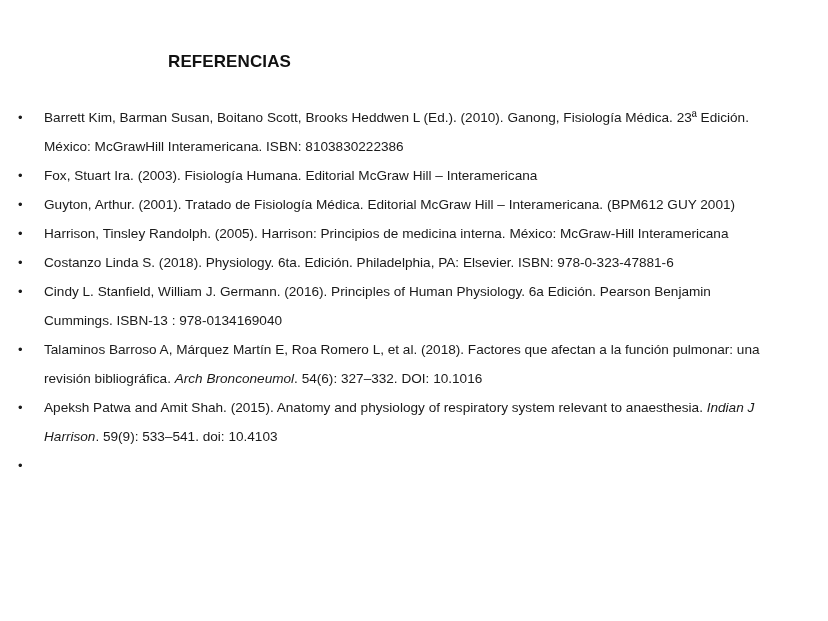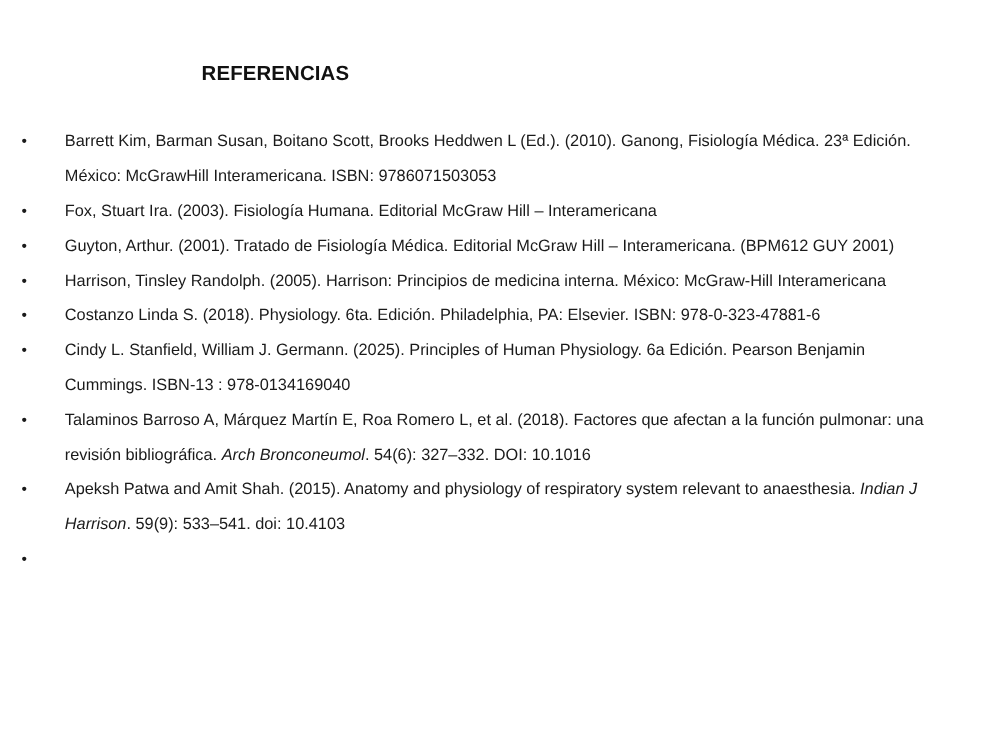--- a/index.html
+++ b/index.html
@@ -45,56 +45,55 @@
     .ref-item .bullet {
       position: absolute;
       left: 18px;
       top: 0;
       font-size: 13px;
       line-height: 29px;
     }
     .ref-item .line {
       display: block;
       white-space: nowrap;
-      margin-left: 10px;
     }
     .ref-item em {
       text-align: right;
     }
   </style>
 </head>
 <body>
 
 <h1 class="title">REFERENCIAS</h1>
 
 <ul class="ref-list">
   <li class="ref-item">
     <span class="bullet">•</span>
     <span class="line">Barrett Kim, Barman Susan, Boitano Scott, Brooks Heddwen L (Ed.). (2010). Ganong, Fisiología Médica. 23ª Edición.</span>
-    <span class="line">México: McGrawHill Interamericana. ISBN: 9786071503053</span>
+    <span class="line">México: McGrawHill Interamericana. ISBN: 8103830222386</span>
   </li>
   <li class="ref-item">
     <span class="bullet">•</span>
     <span class="line">Fox, Stuart Ira. (2003). Fisiología Humana. Editorial McGraw Hill – Interamericana</span>
   </li>
   <li class="ref-item">
     <span class="bullet">•</span>
     <span class="line">Guyton, Arthur. (2001). Tratado de Fisiología Médica. Editorial McGraw Hill – Interamericana. (BPM612 GUY 2001)</span>
   </li>
   <li class="ref-item">
     <span class="bullet">•</span>
     <span class="line">Harrison, Tinsley Randolph. (2005). Harrison: Principios de medicina interna. México: McGraw-Hill Interamericana</span>
   </li>
   <li class="ref-item">
     <span class="bullet">•</span>
     <span class="line">Costanzo Linda S. (2018). Physiology. 6ta. Edición. Philadelphia, PA: Elsevier. ISBN: 978-0-323-47881-6</span>
   </li>
   <li class="ref-item">
     <span class="bullet">•</span>
-    <span class="line">Cindy L. Stanfield, William J. Germann. (2025). Principles of Human Physiology. 6a Edición. Pearson Benjamin</span>
+    <span class="line">Cindy L. Stanfield, William J. Germann. (2016). Principles of Human Physiology. 6a Edición. Pearson Benjamin</span>
     <span class="line">Cummings. ISBN-13 : 978-0134169040</span>
   </li>
   <li class="ref-item">
     <span class="bullet">•</span>
     <span class="line">Talaminos Barroso A, Márquez Martín E, Roa Romero L, et al. (2018). Factores que afectan a la función pulmonar: una</span>
     <span class="line"><span>revisión bibliográfica. </span><em>Arch Bronconeumol</em><span>. 54(6): 327–332. DOI: 10.1016</span></span>
   </li>
   <li class="ref-item">
     <span class="bullet">•</span>
     <span class="line"><span>Apeksh Patwa and Amit Shah. (2015). Anatomy and physiology of respiratory system relevant to anaesthesia. </span><em>Indian J</em></span>

